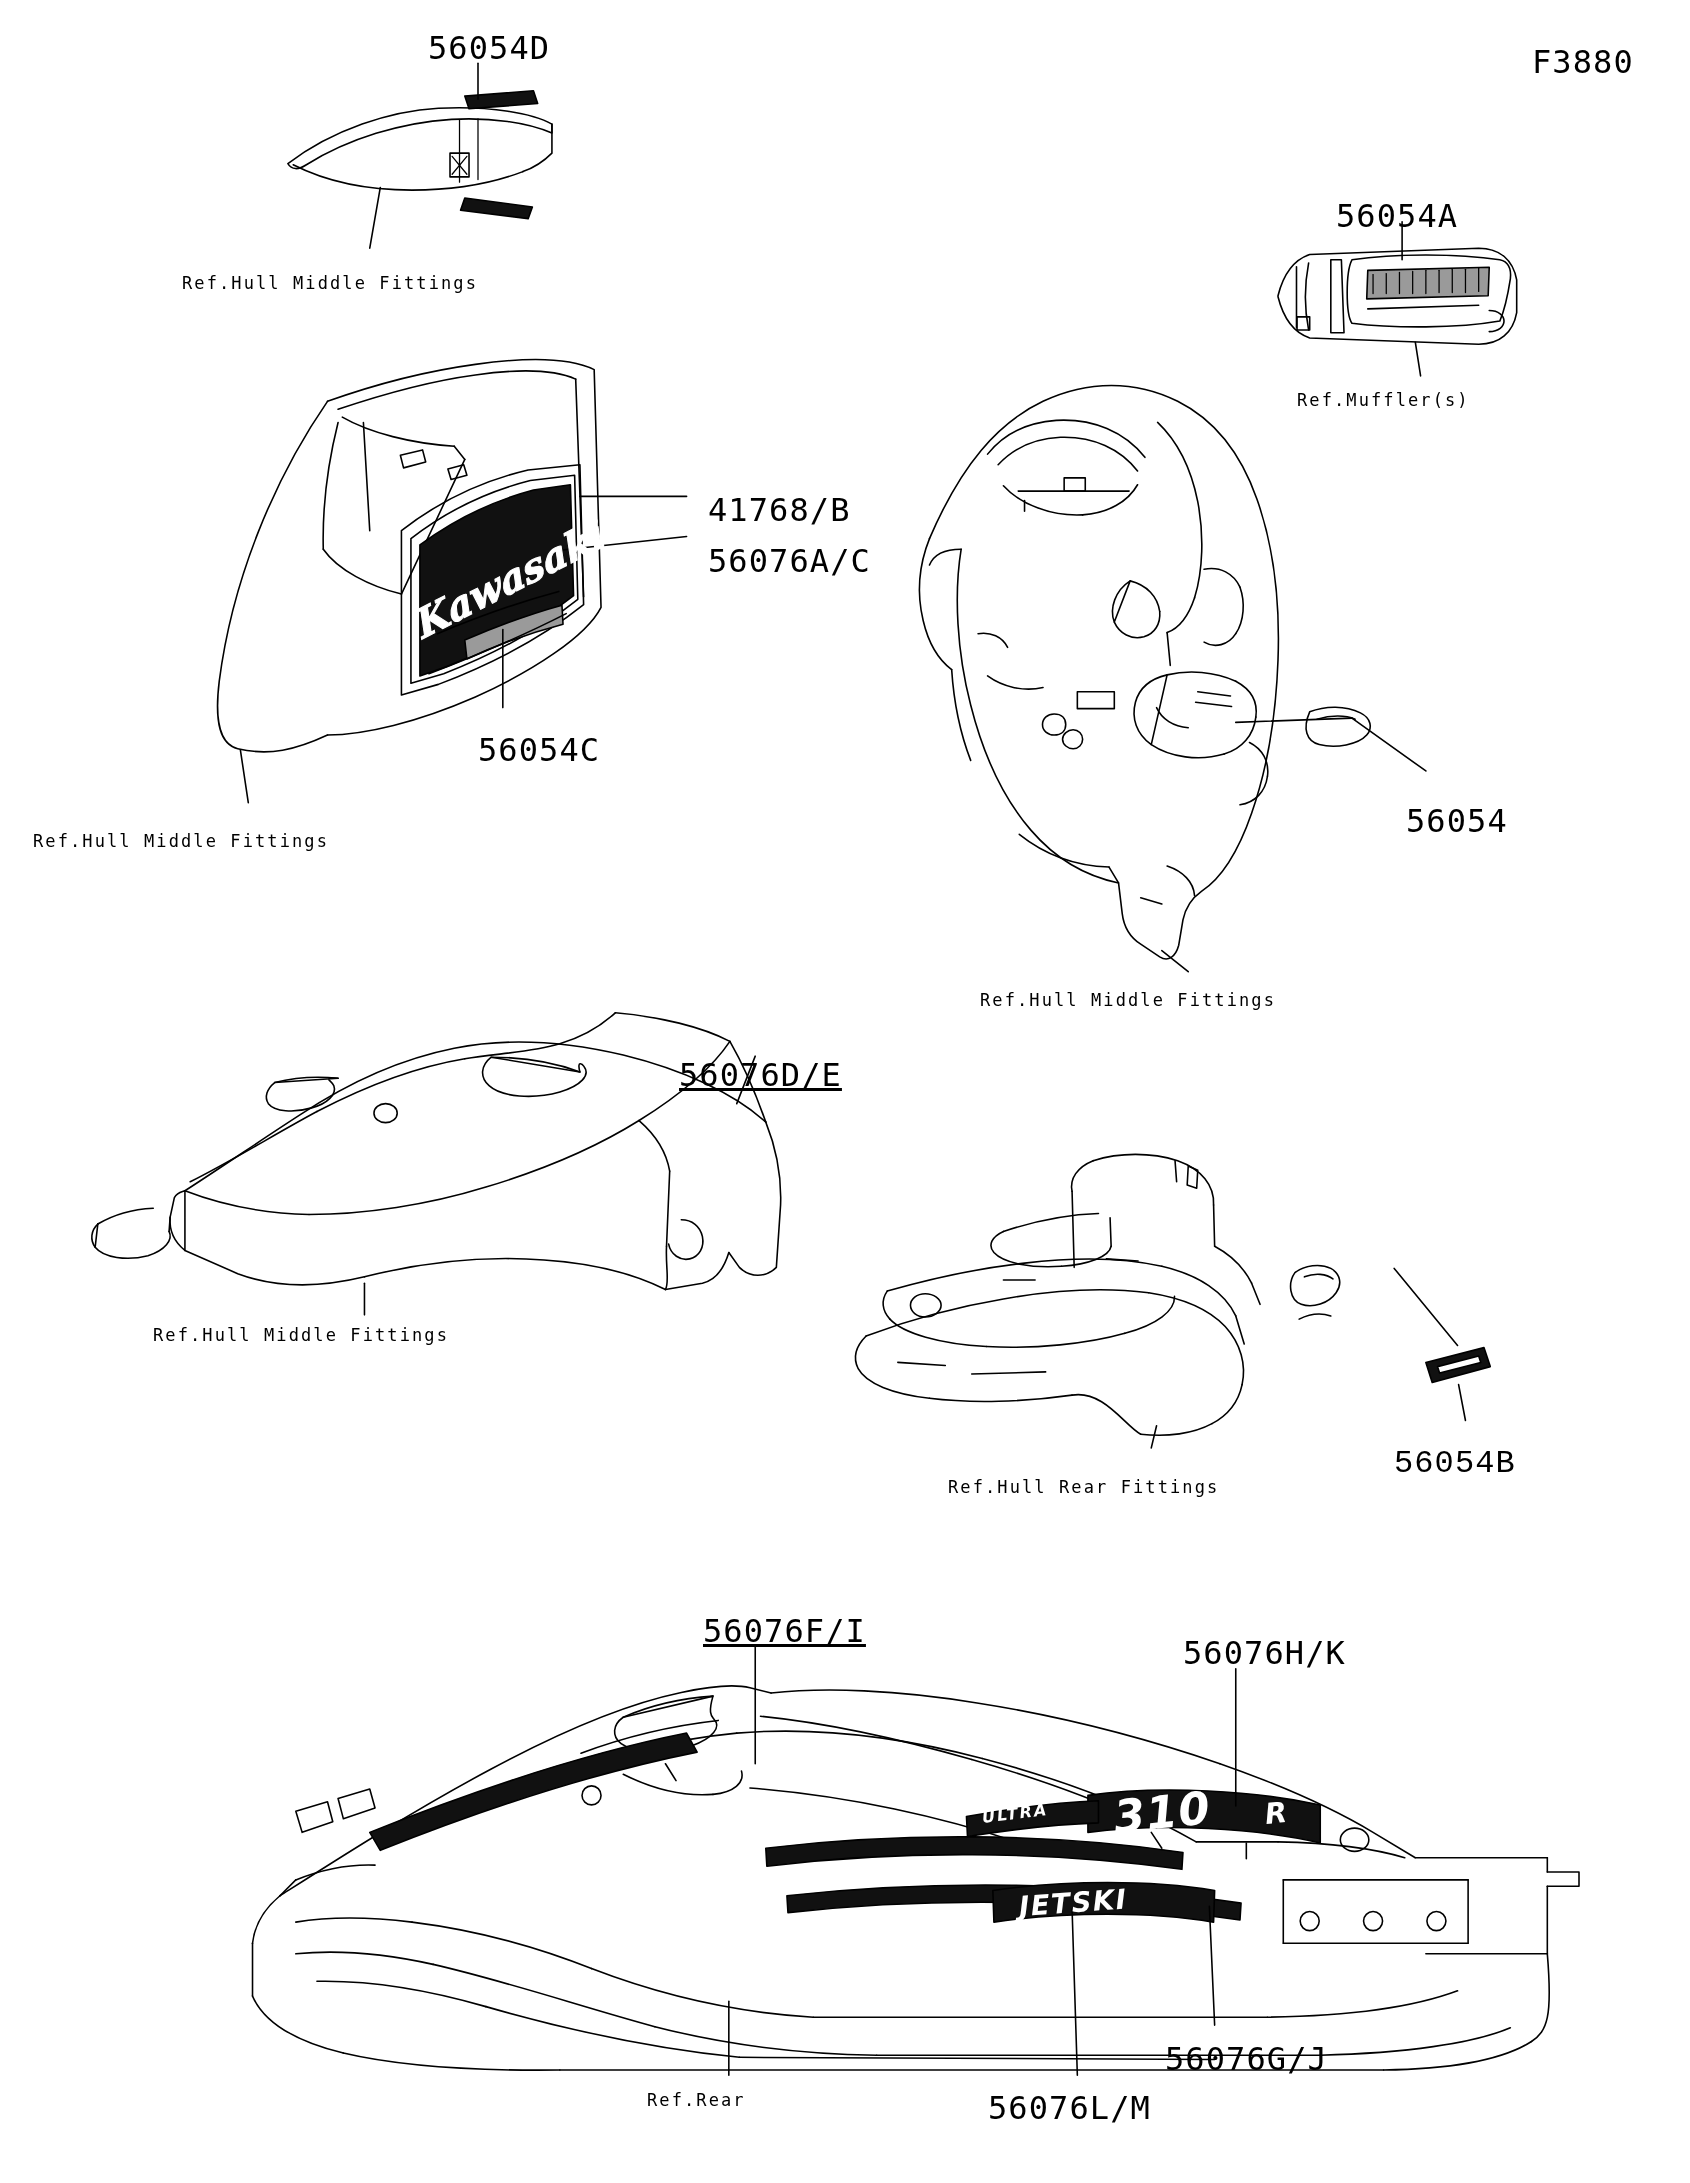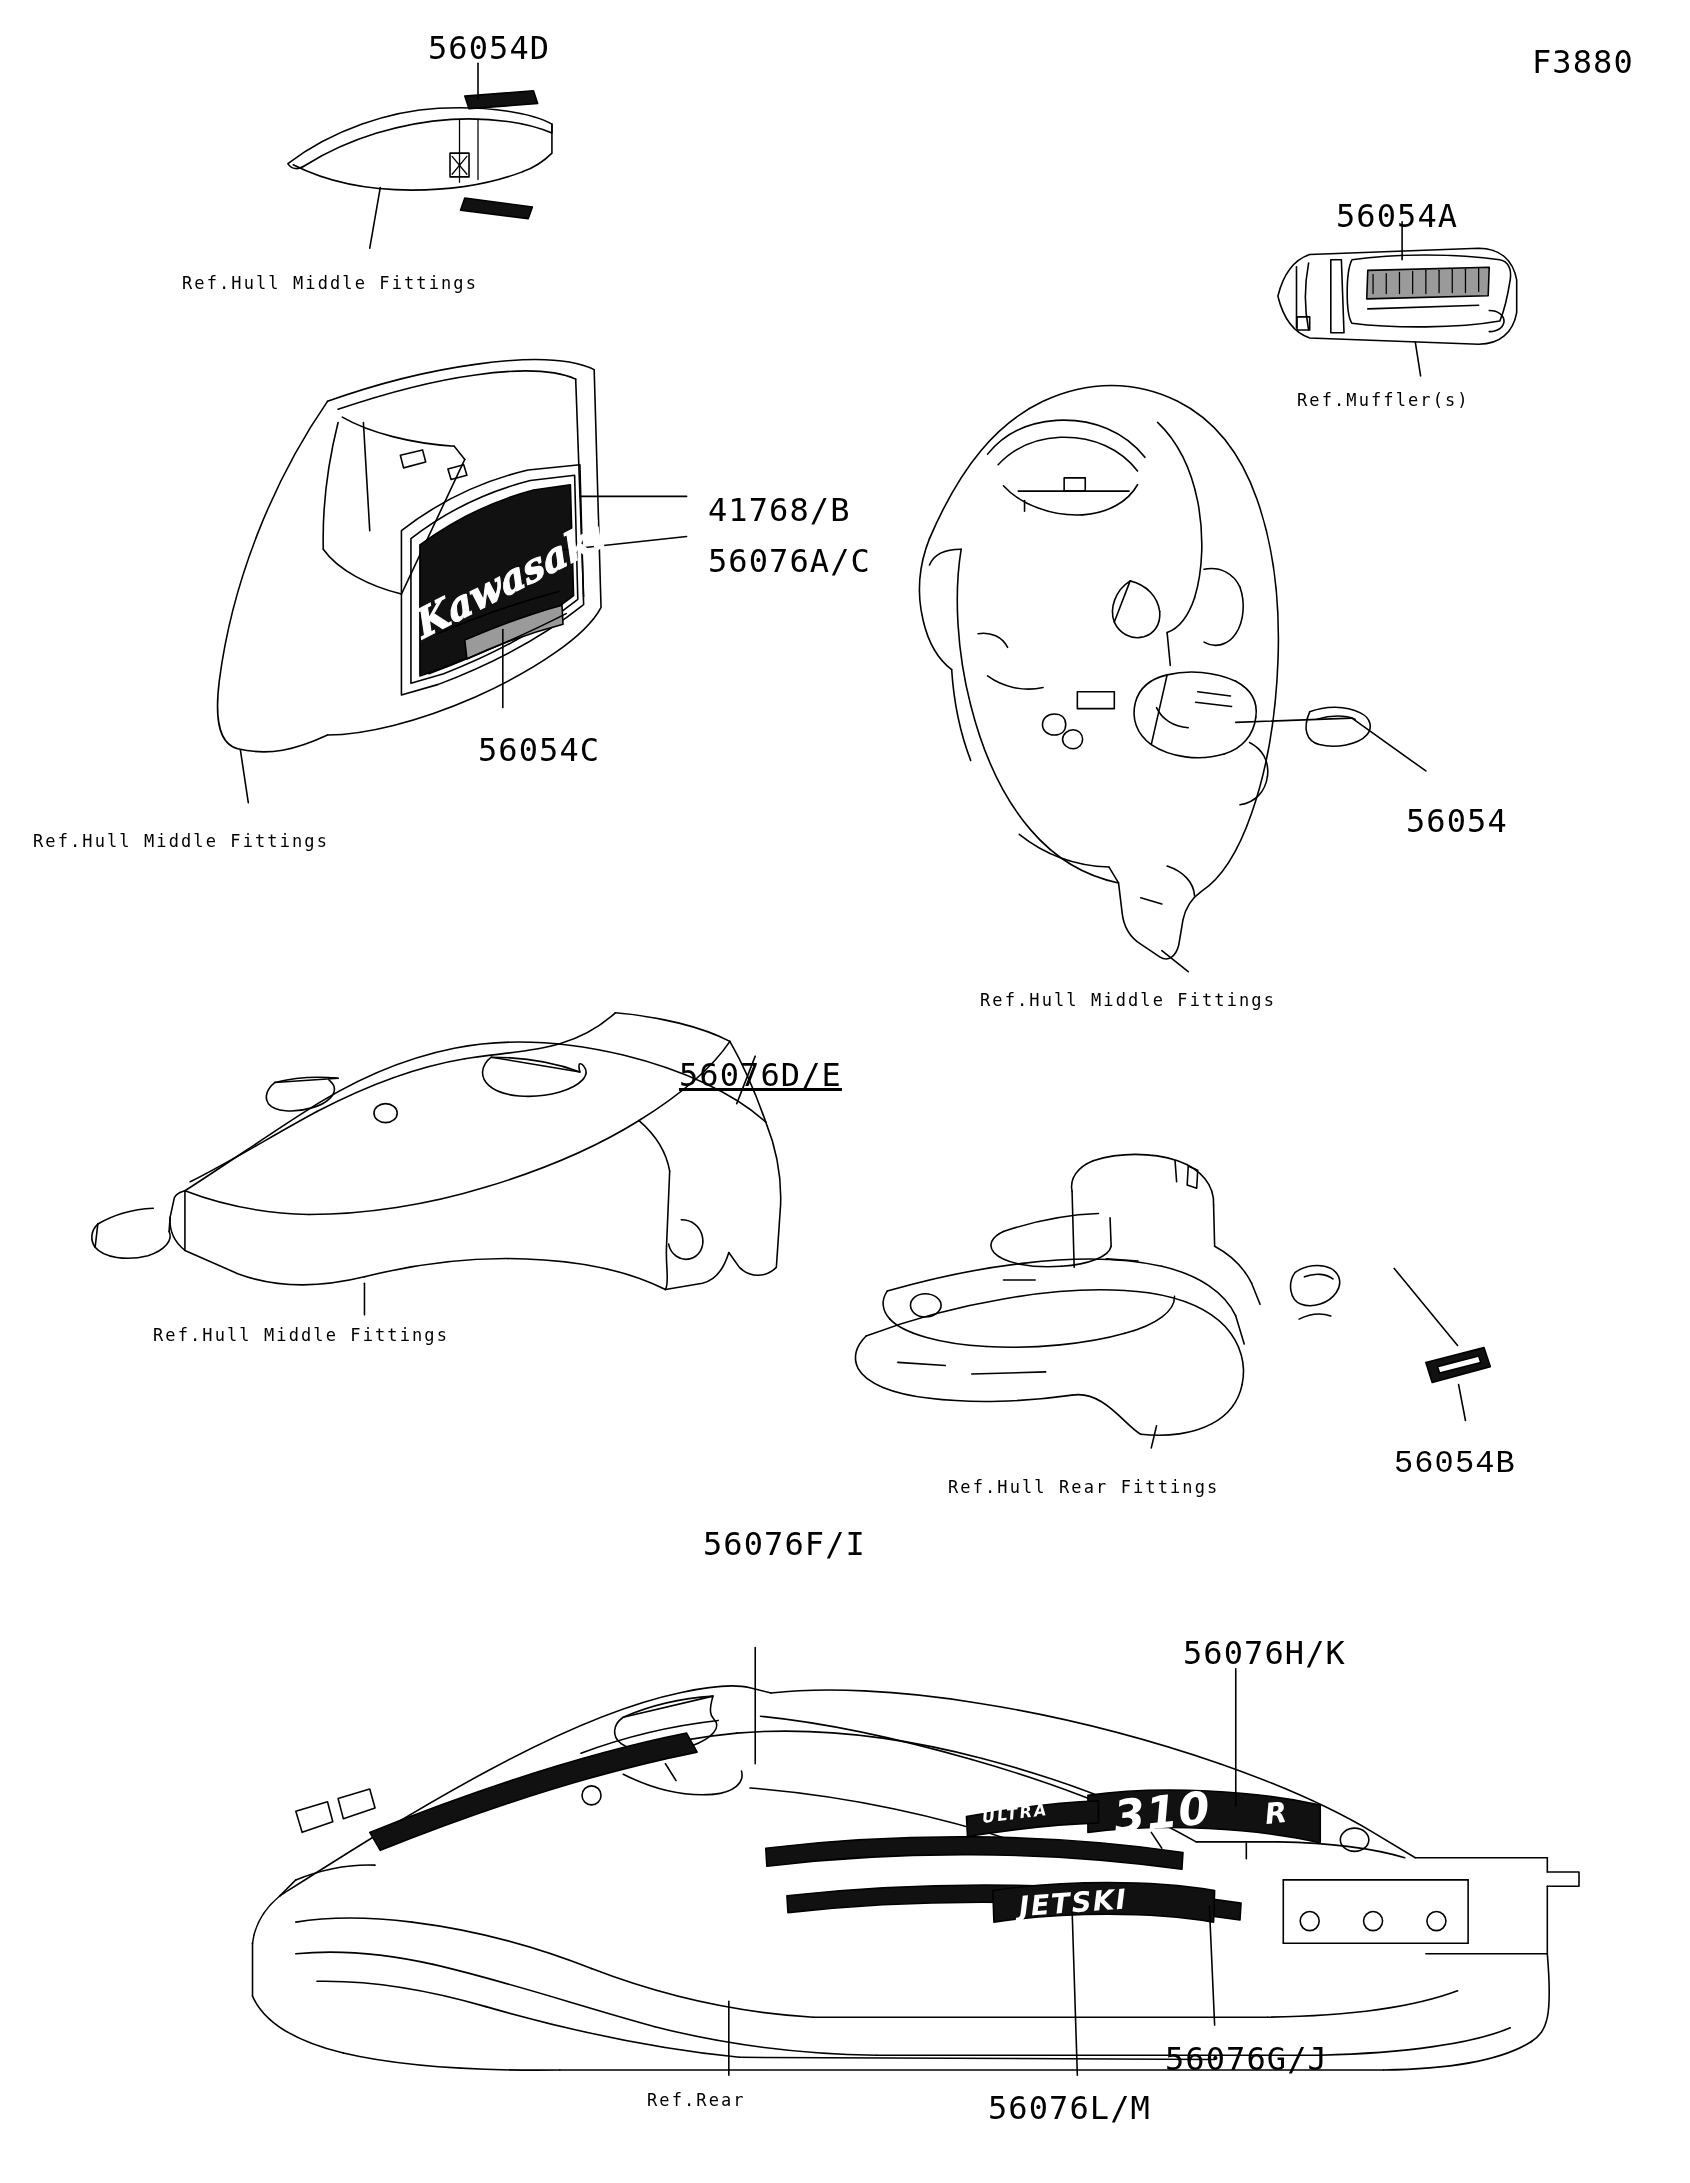--- a/index.html
+++ b/index.html
@@ -404,21 +404,21 @@
   <div class="lbl code" style="left:692px; top:494px;">41768/B</div>
   <div class="lbl code" style="left:692px; top:545px;">56076A/C</div>
   <div class="lbl code" style="left:462px; top:734px;">56054C</div>
   <div class="lbl big" style="left:33px; top:833px;">Ref.Hull Middle Fittings</div>
   <div class="lbl code" style="left:1390px; top:805px;">56054</div>
   <div class="lbl big" style="left:980px; top:992px;">Ref.Hull Middle Fittings</div>
   <div class="lbl code" style="left:663px; top:1059px;text-decoration:underline;">56076D/E</div>
   <div class="lbl big" style="left:153px; top:1327px;">Ref.Hull Middle Fittings</div>
   <div class="lbl big" style="left:948px; top:1479px;">Ref.Hull Rear Fittings</div>
   <div class="lbl code" style="left:1378px; top:1448px;font-family:Liberation Mono, monospace;">56054B</div>
-  <div class="lbl code" style="left:687px; top:1528px;">56076F/I</div>
+  <div class="lbl code" style="left:687px; top:1615px;text-decoration:underline;">56076F/I</div>
   <div class="lbl code" style="left:1167px; top:1637px;">56076H/K</div>
   <div class="lbl code" style="left:1149px; top:2043px;">56076G/J</div>
   <div class="lbl code" style="left:972px; top:2092px;">56076L/M</div>
   <div class="lbl big" style="left:647px; top:2092px;">Ref.Rear</div>
 
   <div style="position:absolute; left:982px; top:1808px; color:#ffffff; font-family:'DejaVu Sans', sans-serif; font-size:16px; font-style:italic; font-weight:bold; letter-spacing:2.1px; transform:rotate(-7deg); transform-origin:left center;">ULTRA</div>
   <div style="position:absolute; left:1114px; top:1791px; color:#ffffff; font-family:'DejaVu Sans', sans-serif; font-size:45px; font-style:italic; font-weight:bold; letter-spacing:1.1px; transform:rotate(-6deg); transform-origin:left center;">310</div>
   <div style="position:absolute; left:1265px; top:1798px; color:#ffffff; font-family:'DejaVu Sans', sans-serif; font-size:28.5px; font-style:italic; font-weight:bold; transform:rotate(-6deg); transform-origin:left center;">R</div>
   <div style="position:absolute; left:1019px; top:1890px; color:#ffffff; font-family:'DejaVu Sans', sans-serif; font-size:27.5px; font-style:italic; font-weight:bold; letter-spacing:1.6px; transform:rotate(-4deg); transform-origin:left center;">JETSKI</div>
 

